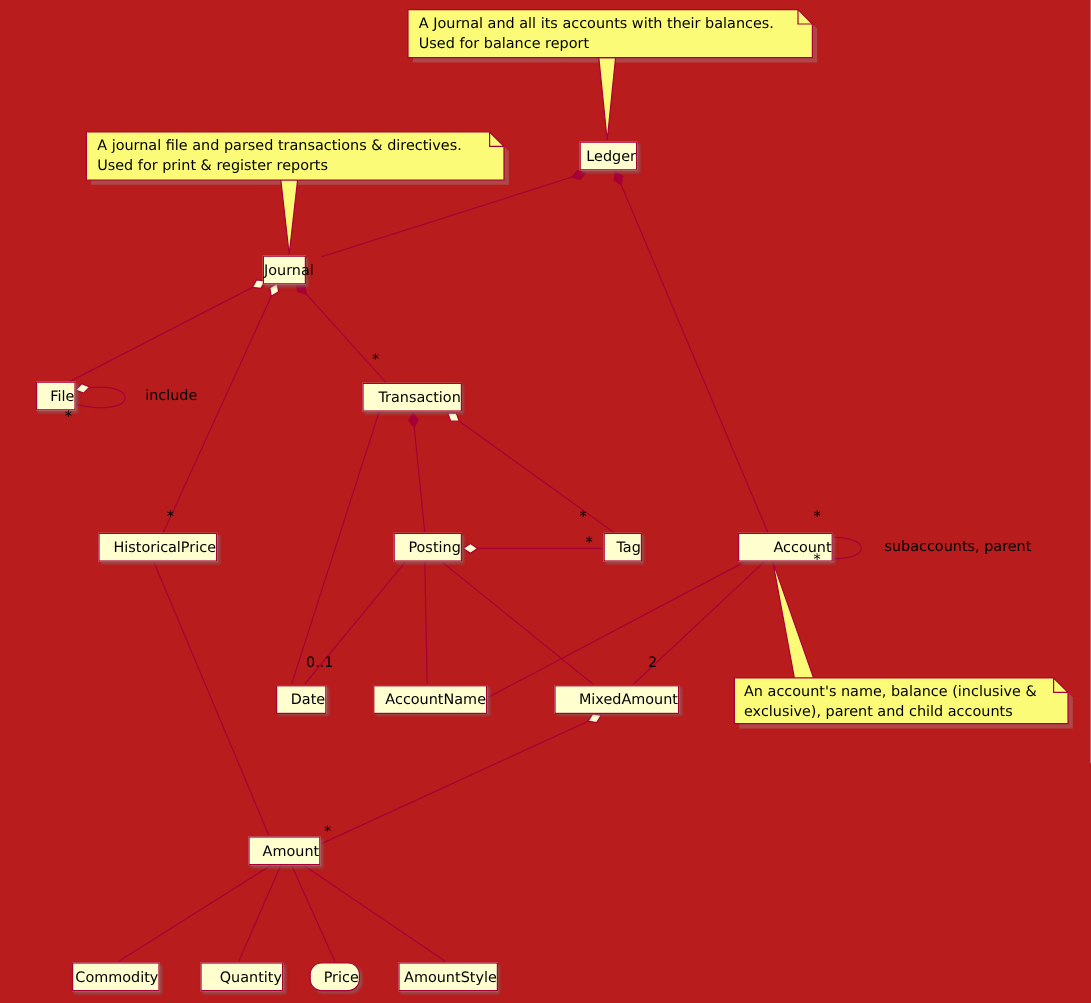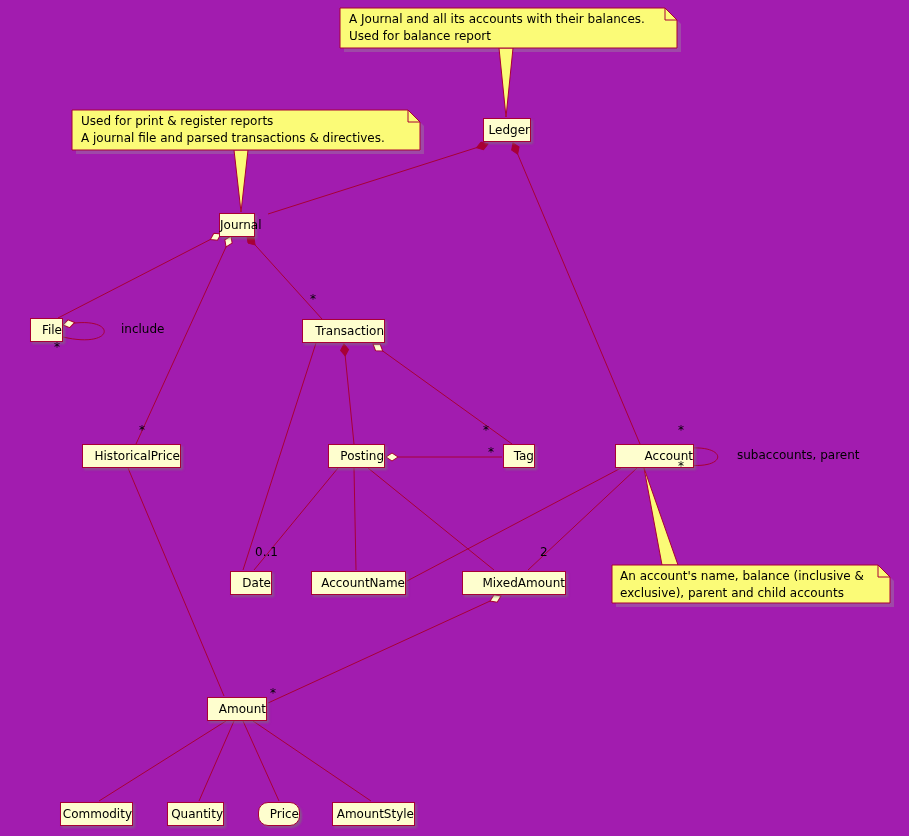--- a/index.html
+++ b/index.html
@@ -1,17 +1,17 @@
 <!DOCTYPE html>
 <html><head>
 <meta charset="utf-8">
 <style>
   html,body{margin:0;padding:0;background:#ffffff;}
   #canvas{
-    position:relative;width:909px;height:836px;background:#a21caf;overflow:hidden;
+    position:relative;width:909px;height:836px;background:#b91c1c;overflow:hidden;
     font-family:"DejaVu Sans","Liberation Sans",sans-serif;color:#000;
   }
   svg{position:absolute;left:0;top:0;}
   .cls{
     position:absolute;height:24px;line-height:22px;box-sizing:border-box;
     background:#FEFECE;border:1px solid #A80036;text-align:right;
     font-size:12px;box-shadow:2px 2px 2px rgba(120,120,120,.55);
   }
   .lbl{position:absolute;font-size:12px;white-space:nowrap;}
   .note-text{position:absolute;font-size:12px;line-height:17px;white-space:nowrap;}
@@ -23,21 +23,21 @@
   #c-transaction{left:302px;top:319px;width:83px;}
   #c-historicalprice{left:82px;top:444px;width:99px;}
   #c-posting{left:328px;top:444px;width:57px;}
   #c-tag{left:503px;top:444px;width:32px;}
   #c-account{left:615px;top:444px;width:79px;}
   #c-date{left:217px;top:571px;width:42px;margin-left:13px;}
   #c-accountname{left:311px;top:571px;width:95px;}
   #c-mixedamount{left:462px;top:571px;width:104px;}
   #c-amount{left:207px;top:697px;width:60px;}
   #c-commodity{left:60px;top:802px;width:73px;}
-  #c-quantity{left:167px;top:802px;width:57px;}
+  #c-quantity{left:167px;top:802px;width:69px;}
   #c-price{left:258px;top:802px;width:42px;border-radius:10px;}
   #c-amountstyle{left:332px;top:802px;width:83px;}
 
   
   #l-star-transaction{left:310px;top:292px;}
   #l-star-hp{left:139px;top:423px;}
   #l-star-file{left:54px;top:340px;}
   #l-include{left:121px;top:322px;}
   #l-star-tag-top{left:483px;top:423px;}
   #l-star-tag-left{left:488px;top:445px;}
@@ -113,22 +113,22 @@
       <path d="M 63 337 C 118 350, 118 313, 63 325" marker-end="url(#mo)"></path>
       <path d="M 675 463 C 732 475, 732 439, 675 450" marker-end="url(#mo)"></path>
     </g>
   </svg>
 
   <div class="note-text" id="n-ledger-text">
     <div>A Journal and all its accounts with their balances.</div>
     <div>Used for balance report</div>
   </div>
   <div class="note-text" id="n-journal-text">
+    <div>A journal file and parsed transactions &amp; directives.</div>
     <div>Used for print &amp; register reports</div>
-    <div>A journal file and parsed transactions &amp; directives.</div>
   </div>
   <div class="note-text" id="n-account-text">
     <div>An account's name, balance (inclusive &amp;</div>
     <div>exclusive), parent and child accounts</div>
   </div>
 
   <div class="cls" id="c-ledger"><span>Ledger</span></div>
   <div class="cls" id="c-journal"><span>Journal</span></div>
   <div class="cls" id="c-file"><span>File</span></div>
   <div class="cls" id="c-transaction"><span>Transaction</span></div>

